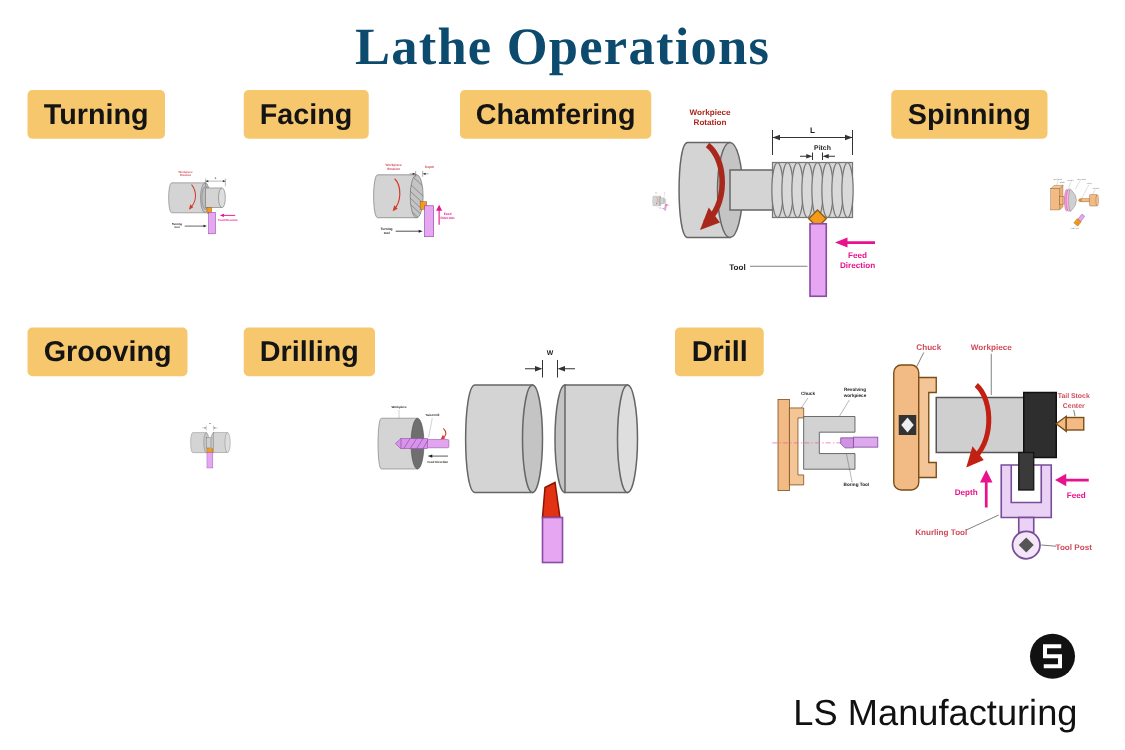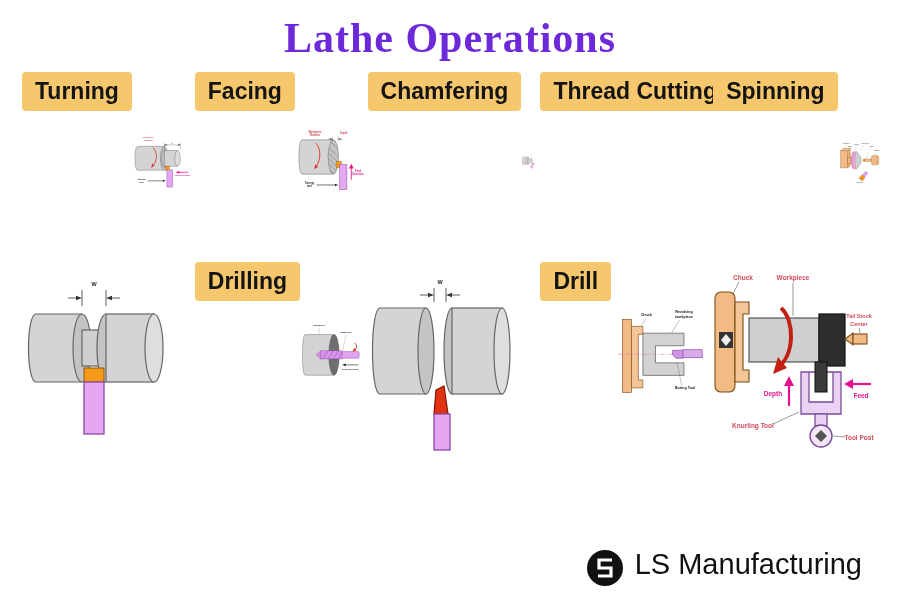--- a/index.html
+++ b/index.html
@@ -3,21 +3,21 @@
 <meta charset="utf-8">
 <style>
   * { margin:0; padding:0; box-sizing:border-box; }
   html,body { width:900px; height:600px; }
   body {
     width:900px; height:600px; background:#ffffff; overflow:hidden;
     font-family:"Liberation Sans", sans-serif; position:relative;
   }
   .page-title {
     text-align:center; font-family:"Liberation Serif", serif;
-    font-weight:700; font-size:42px; color:#6d28d9; padding-top:14px;
+    font-weight:700; font-size:42px; color:#0c4a6e; padding-top:14px;
     letter-spacing:1px;
   }
   .grid { padding:4px 18px 0 18px; }
   .row { display:flex; }
   .cell { width:172.8px; display:flex; flex-direction:row; align-items:flex-start; }
   .op-label {
     background:#f6c76c; color:#141414; font-weight:700; font-size:23px;
     padding:6px 13px; border-radius:4px; margin:6px 0 0 4px; white-space:nowrap;
   }
   .diagram { display:block; }
@@ -36,21 +36,21 @@
   .dim    { stroke:#333; fill:none; stroke-width:0.8; }
   .lead   { stroke:#555; fill:none; stroke-width:0.6; }
   text { font-family:"Liberation Sans", sans-serif; text-anchor:middle; font-weight:700; }
   .a-red  { fill:#cf4b5a; font-size:6.5px; }
   .a-dred { fill:#a8281c; font-size:6.5px; }
   .a-blk  { fill:#222; font-size:6.5px; }
   .a-mag  { fill:#e8128c; font-size:6.5px; }
   .a-tiny { fill:#333; font-size:5px; font-weight:400; }
   .footer {
     position:absolute; right:38px; bottom:12px;
-    display:flex; align-items:flex-start; gap:10px;
+    display:flex; align-items:flex-end; gap:10px;flex-direction:column;
   }
   .brand-text { font-size:29px; color:#111; font-weight:400; }
 </style>
 </head>
 <body>
 
 <div class="page-title">Lathe Operations</div>
 
 <div class="grid">
 
@@ -152,21 +152,20 @@
         <polygon points="136,128 146,124 146,132" fill="#e8128c"></polygon>
         <text class="a-mag" x="150" y="140">Feed Direction</text>
         <text class="a-blk" x="78" y="156">Turning</text>
         <text class="a-blk" x="78" y="164">tool</text>
         <line class="blkln" x1="92" y1="160" x2="110" y2="160"></line>
           <polygon points="116,160 108,157 108,163" fill="#222"></polygon>
       </svg>
     </div>
 
     <div class="cell">
-      <div class="op-label">Thread Cutting</div>
       <svg class="diagram" width="172" height="190" viewBox="0 0 172 190">
         <text class="a-dred" x="32" y="26">Workpiece</text>
         <text class="a-dred" x="32" y="34">Rotation</text>
         <path class="mg" d="M14,48 C5,48 5,124 14,124 L48,124 L48,48 Z"></path>
         <ellipse class="mgd" cx="48" cy="86" rx="10" ry="38"></ellipse>
         <rect class="mg" x="48" y="70" width="36" height="32"></rect>
         <rect x="82" y="64" width="64" height="44" fill="#d6d6d6" stroke="#777"></rect>
         <g fill="#d9d9d9" stroke="#777" stroke-width="1">
           <ellipse cx="86" cy="86" rx="4.5" ry="22"></ellipse>
             <ellipse cx="94" cy="86" rx="4.5" ry="22"></ellipse>
@@ -236,20 +235,21 @@
         </g>
         <text class="a-tiny" x="84" y="182">Roller Tool</text>
         <line class="lead" x1="84" y1="176" x2="98" y2="158"></line>
       </svg>
     </div>
   </div>
 
   <div class="row">
 
     <div class="cell">
+      <div class="op-label">Grooving</div>
       <svg class="diagram" width="172" height="200" viewBox="0 0 172 200">
         <text class="a-blk" x="76" y="30" style="font-size:5.5px">W</text>
         <line class="dim" x1="64" y1="34" x2="64" y2="50"></line>
           <line class="dim" x1="88" y1="34" x2="88" y2="50"></line>
         <line class="dim" x1="50" y1="42" x2="61" y2="42"></line>
           <polygon points="64,42 58,39.8 58,44.2" fill="#333"></polygon>
         <line class="dim" x1="91" y1="42" x2="102" y2="42"></line>
           <polygon points="88,42 94,39.8 94,44.2" fill="#333"></polygon>
         <path class="mg" d="M18,58 C8,58 8,126 18,126 L64,126 L64,58 Z"></path>
         <ellipse class="mgd" cx="64" cy="92" rx="9" ry="34"></ellipse>

